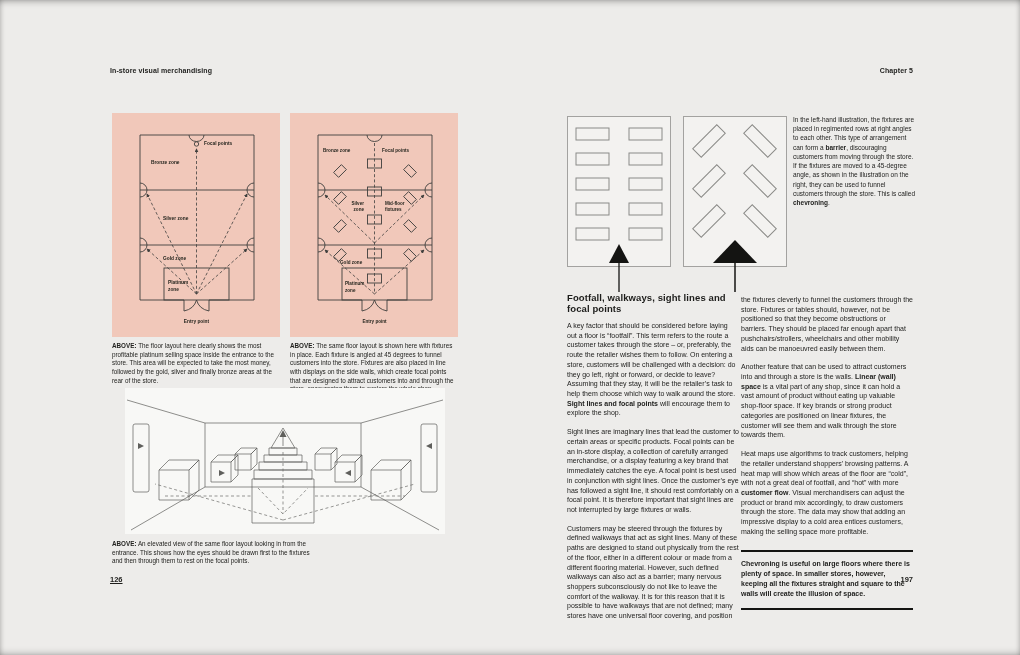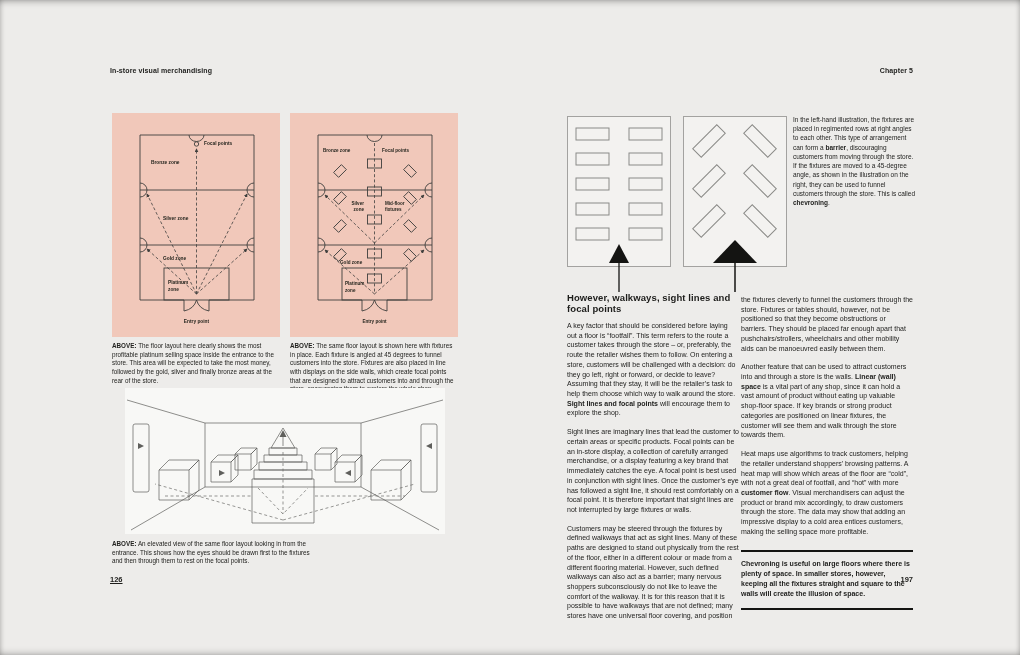--- a/index.html
+++ b/index.html
@@ -220,21 +220,21 @@
         <polygon points="52,124 30,147 74,147" fill="#141412"></polygon>
         <line x1="52" y1="147" x2="52" y2="176" stroke="#141412" stroke-width="1.5"></line>
       </g>
     </svg>
   </div>
 
   <div class="abs sidebar" style="left:793px;top:115px;width:122px;">
     <span>In the left-hand illustration, the fixtures are placed in regimented rows at right angles to each other. This type of arrangement can form a </span><b>barrier</b><span>, discouraging customers from moving through the store. If the fixtures are moved to a 45-degree angle, as shown in the illustration on the right, they can be used to funnel customers through the store. This is called </span><b>chevroning</b><span>.</span>
   </div>
 
-  <div class="abs headline" style="left:567px;top:292px;width:168px;">However, walkways, sight lines and focal points</div>
+  <div class="abs headline" style="left:567px;top:292px;width:168px;">Footfall, walkways, sight lines and focal points</div>
 
   <div class="abs body-col" style="left:567px;top:321px;width:172px;">
     <p><span>A key factor that should be considered before laying out a floor is “footfall”. This term refers to the route a customer takes through the store – or, preferably, the route the retailer wishes them to follow. On entering a store, customers will be challenged with a decision: do they go left, right or forward, or decide to leave? Assuming that they stay, it will be the retailer’s task to help them choose which way to walk around the store. </span><b>Sight lines and focal points</b><span> will encourage them to explore the shop.</span></p>
     <p><span>Sight lines are imaginary lines that lead the customer to certain areas or specific products. Focal points can be an in-store display, a collection of carefully arranged merchandise, or a display featuring a key brand that immediately catches the eye. A focal point is best used in conjunction with sight lines. Once the customer’s eye has followed a sight line, it should rest comfortably on a focal point. It is therefore important that sight lines are not interrupted by large fixtures or walls.</span></p>
     <p><span>Customers may be steered through the fixtures by defined walkways that act as sight lines. Many of these paths are designed to stand out physically from the rest of the floor, either in a different colour or made from a different flooring material. However, such defined walkways can also act as a barrier; many nervous shoppers subconsciously do not like to leave the comfort of the walkway. It is for this reason that it is possible to have walkways that are not defined; many stores have one universal floor covering, and position</span></p>
   </div>
 
   <div class="abs body-col" style="left:741px;top:295px;width:172px;">
     <p><span>the fixtures cleverly to funnel the customers through the store. Fixtures or tables should, however, not be positioned so that they become obstructions or barriers. They should be placed far enough apart that pushchairs/strollers, wheelchairs and other mobility aids can be manoeuvred easily between them.</span></p>
     <p><span>Another feature that can be used to attract customers into and through a store is the walls. </span><b>Linear (wall) space</b><span> is a vital part of any shop, since it can hold a vast amount of product without eating up valuable shop-floor space. If key brands or strong product categories are positioned on linear fixtures, the customer will see them and walk through the store towards them.</span></p>

